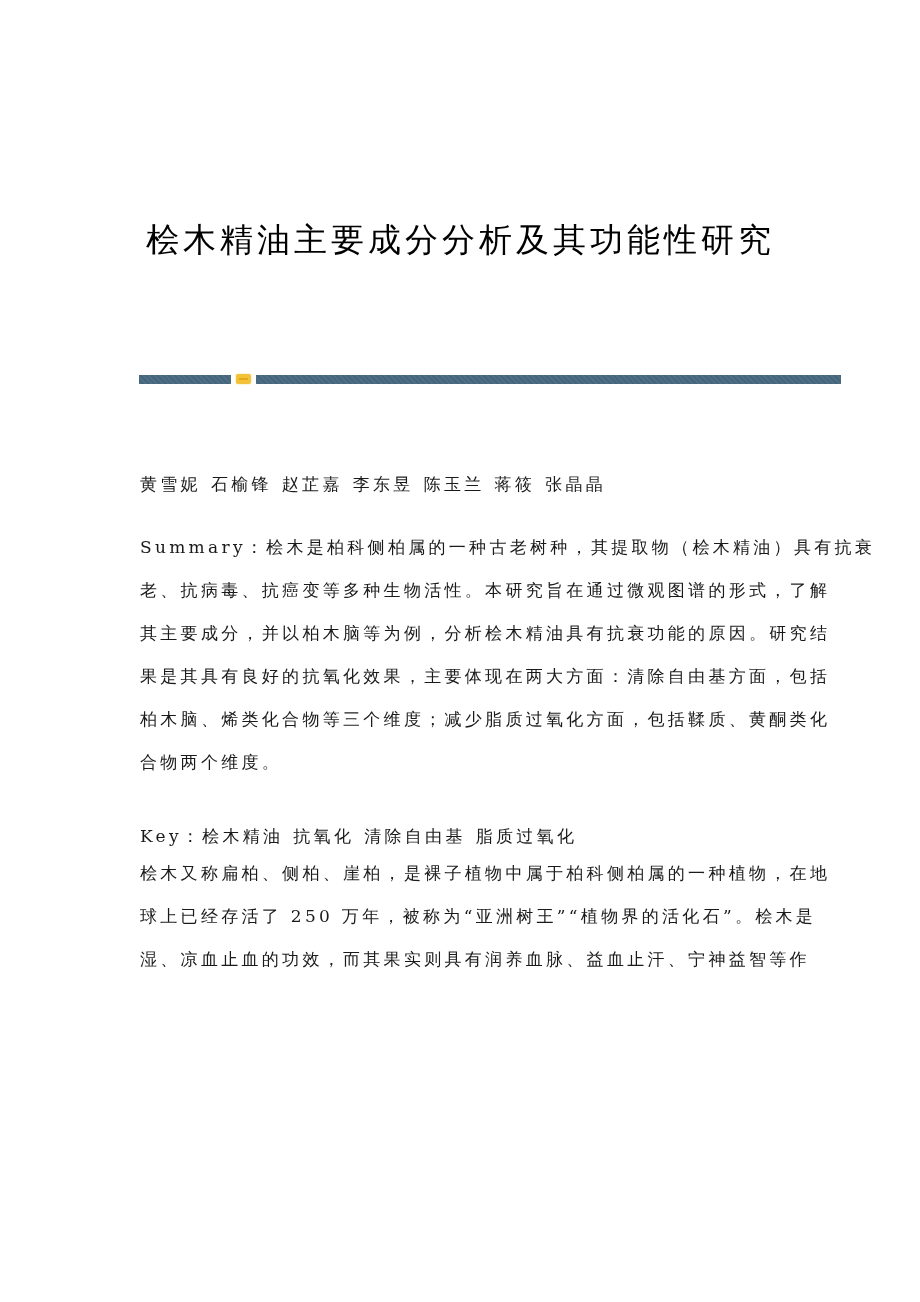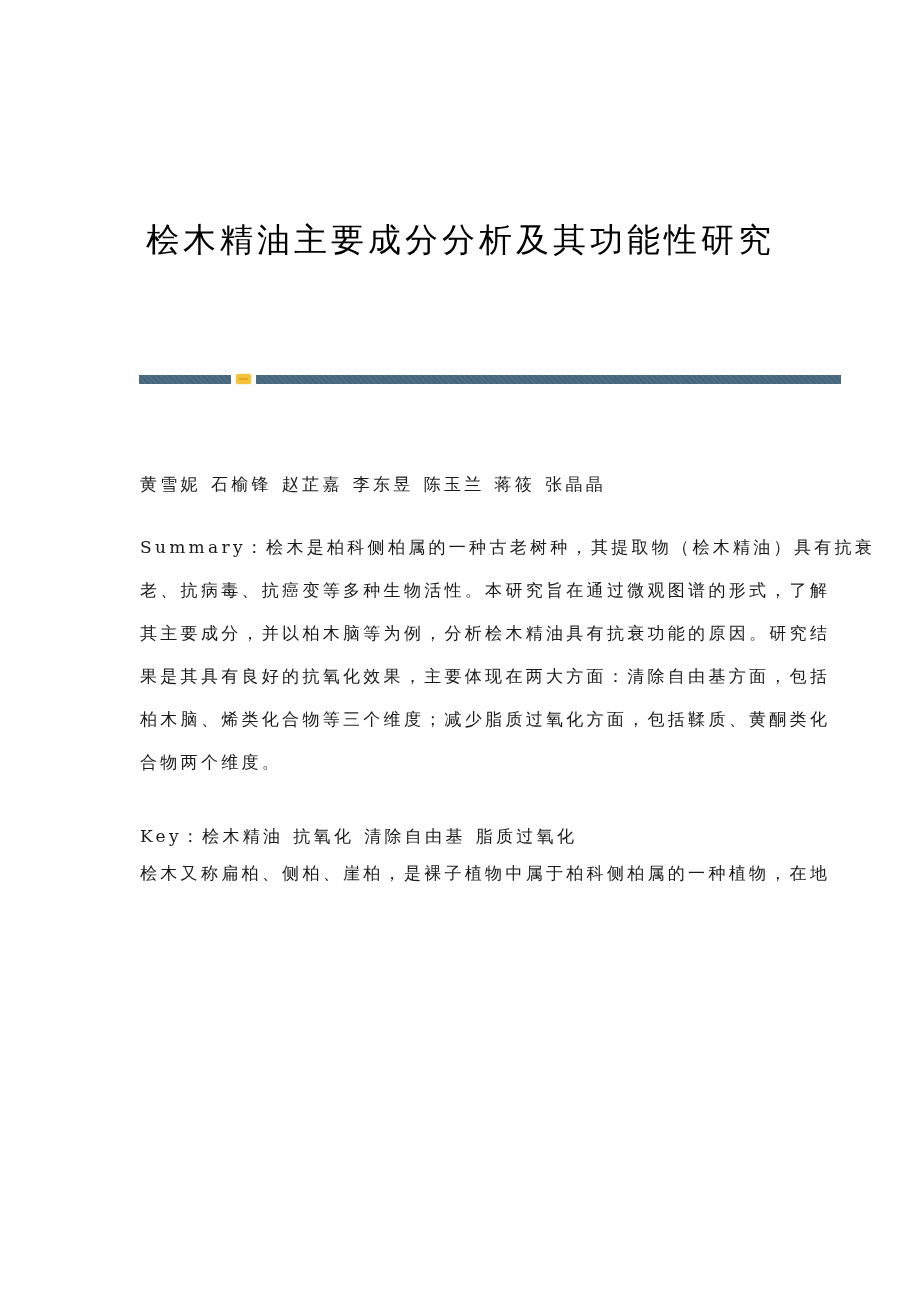--- a/index.html
+++ b/index.html
@@ -140,15 +140,17 @@
     <span class="line">柏木脑、烯类化合物等三个维度；减少脂质过氧化方面，包括鞣质、黄酮类化</span>
     <span class="line">合物两个维度。</span>
   </div>
 
   <div class="text keywords">
     <span>Key：</span><span class="kw">桧木精油</span><span class="kw">抗氧化</span><span class="kw">清除自由基</span><span class="kw">脂质过氧化</span>
   </div>
 
   <div class="text body-para">
     <span class="line">桧木又称扁柏、侧柏、崖柏，是裸子植物中属于柏科侧柏属的一种植物，在地</span>
+    <span class="line">球上已经存活了 250 万年，被称为“亚洲树王”“植物界的活化石”。桧木是</span>
+    <span class="line">湿、凉血止血的功效，而其果实则具有润养血脉、益血止汗、宁神益智等作</span>
   </div>
 
 </div>
 
 </body></html>

